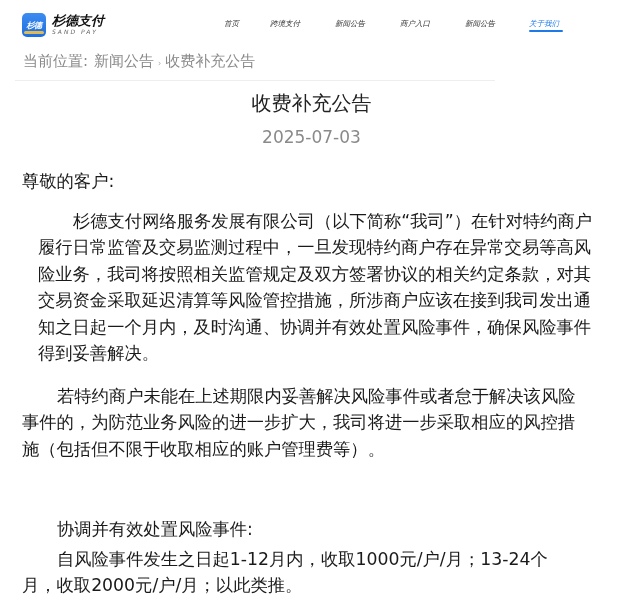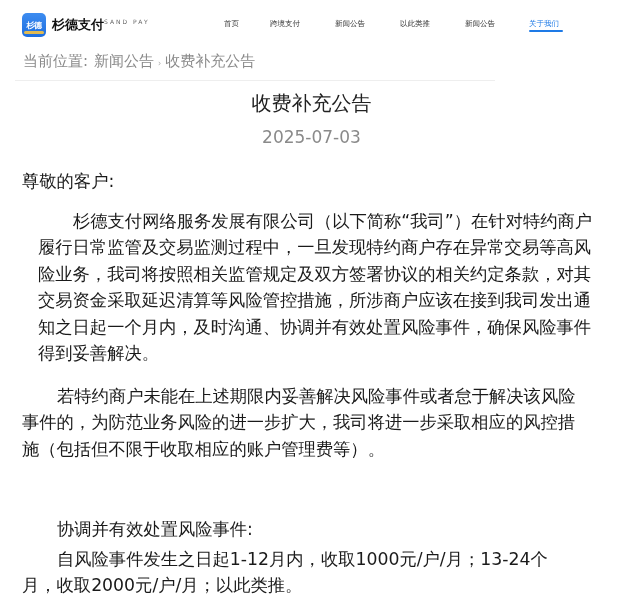--- a/index.html
+++ b/index.html
@@ -1,23 +1,23 @@
 <!DOCTYPE html>
 <html><head>
 <meta charset="utf-8">
 <style>
   * { margin: 0; padding: 0; box-sizing: border-box; }
   html, body { width: 623px; height: 615px; background: #ffffff; overflow: hidden; }
   body { font-family: "DejaVu Sans", "Liberation Sans", sans-serif; color: #1a1a1a; position: relative; }
 
-  .header { position: absolute; left: 0; top: 0; width: 506px; height: 46px; }
+  .header { position: absolute; left: 0; top: 0; width: 506px; height: 46px; font-style: italic; }
   .logo { position: absolute; left: 22px; top: 13px; display: flex; align-items: center; }
   .logo-mark { width: 24px; height: 24px; border-radius: 5px; background: linear-gradient(180deg,#3d8cf0,#1d6ee0); color: #fff; font-size: 8px; font-weight: bold; display: flex; align-items: center; justify-content: center; letter-spacing: -0.5px; position: relative; overflow: hidden; }
   .logo-mark::after { content: ""; position: absolute; left: 2px; right: 2px; bottom: 3px; height: 3px; border-radius: 2px; background: #f5c242; opacity: 0.9; }
-  .logo-text { margin-left: 6px; display: flex; flex-direction: row; }
+  .logo-text { margin-left: 6px; display: flex; flex-direction: column; }
   .logo-cn { font-size: 13px; font-weight: bold; color: #111; line-height: 14px; }
   .logo-en { font-size: 6px; letter-spacing: 2px; color: #666; line-height: 8px; }
 
   .nav { position: absolute; top: 19px; left: 0; width: 623px; height: 16px; }
   .nav-item { position: absolute; top: 0; font-size: 7.5px; color: #333; white-space: nowrap; cursor: pointer; }
   .nav-item.active { color: #1e7ae6; }
   .nav-underline { position: absolute; left: 529px; top: 30px; width: 34px; height: 2px; background: #1e7ae6; border-radius: 1px; }
 
   .breadcrumb { position: absolute; left: 15px; top: 52px; font-size: 15px; color: #8a8a8a; white-space: nowrap; display: flex; align-items: baseline; margin-left: 8px; }
   .breadcrumb .sep { font-size: 8px; margin: 0 4px; color: #aaa; }
@@ -42,21 +42,21 @@
     <div class="logo-text">
       <span class="logo-cn">杉德支付</span>
       <span class="logo-en">SAND PAY</span>
     </div>
   </div>
 
   <div class="nav">
     <span class="nav-item" style="left:224px">首页</span>
     <span class="nav-item" style="left:270px">跨境支付</span>
     <span class="nav-item" style="left:335px">新闻公告</span>
-    <span class="nav-item" style="left:400px">以此类推</span>
+    <span class="nav-item" style="left:400px">商户入口</span>
     <span class="nav-item" style="left:465px">新闻公告</span>
     <span class="nav-item active" style="left:529px">关于我们</span>
   </div>
   <div class="nav-underline"></div>
 </div>
 
 <div class="breadcrumb">
   <span>当前位置:</span>
   <span style="margin-left:6px">新闻公告</span>
   <span class="sep">›</span>

